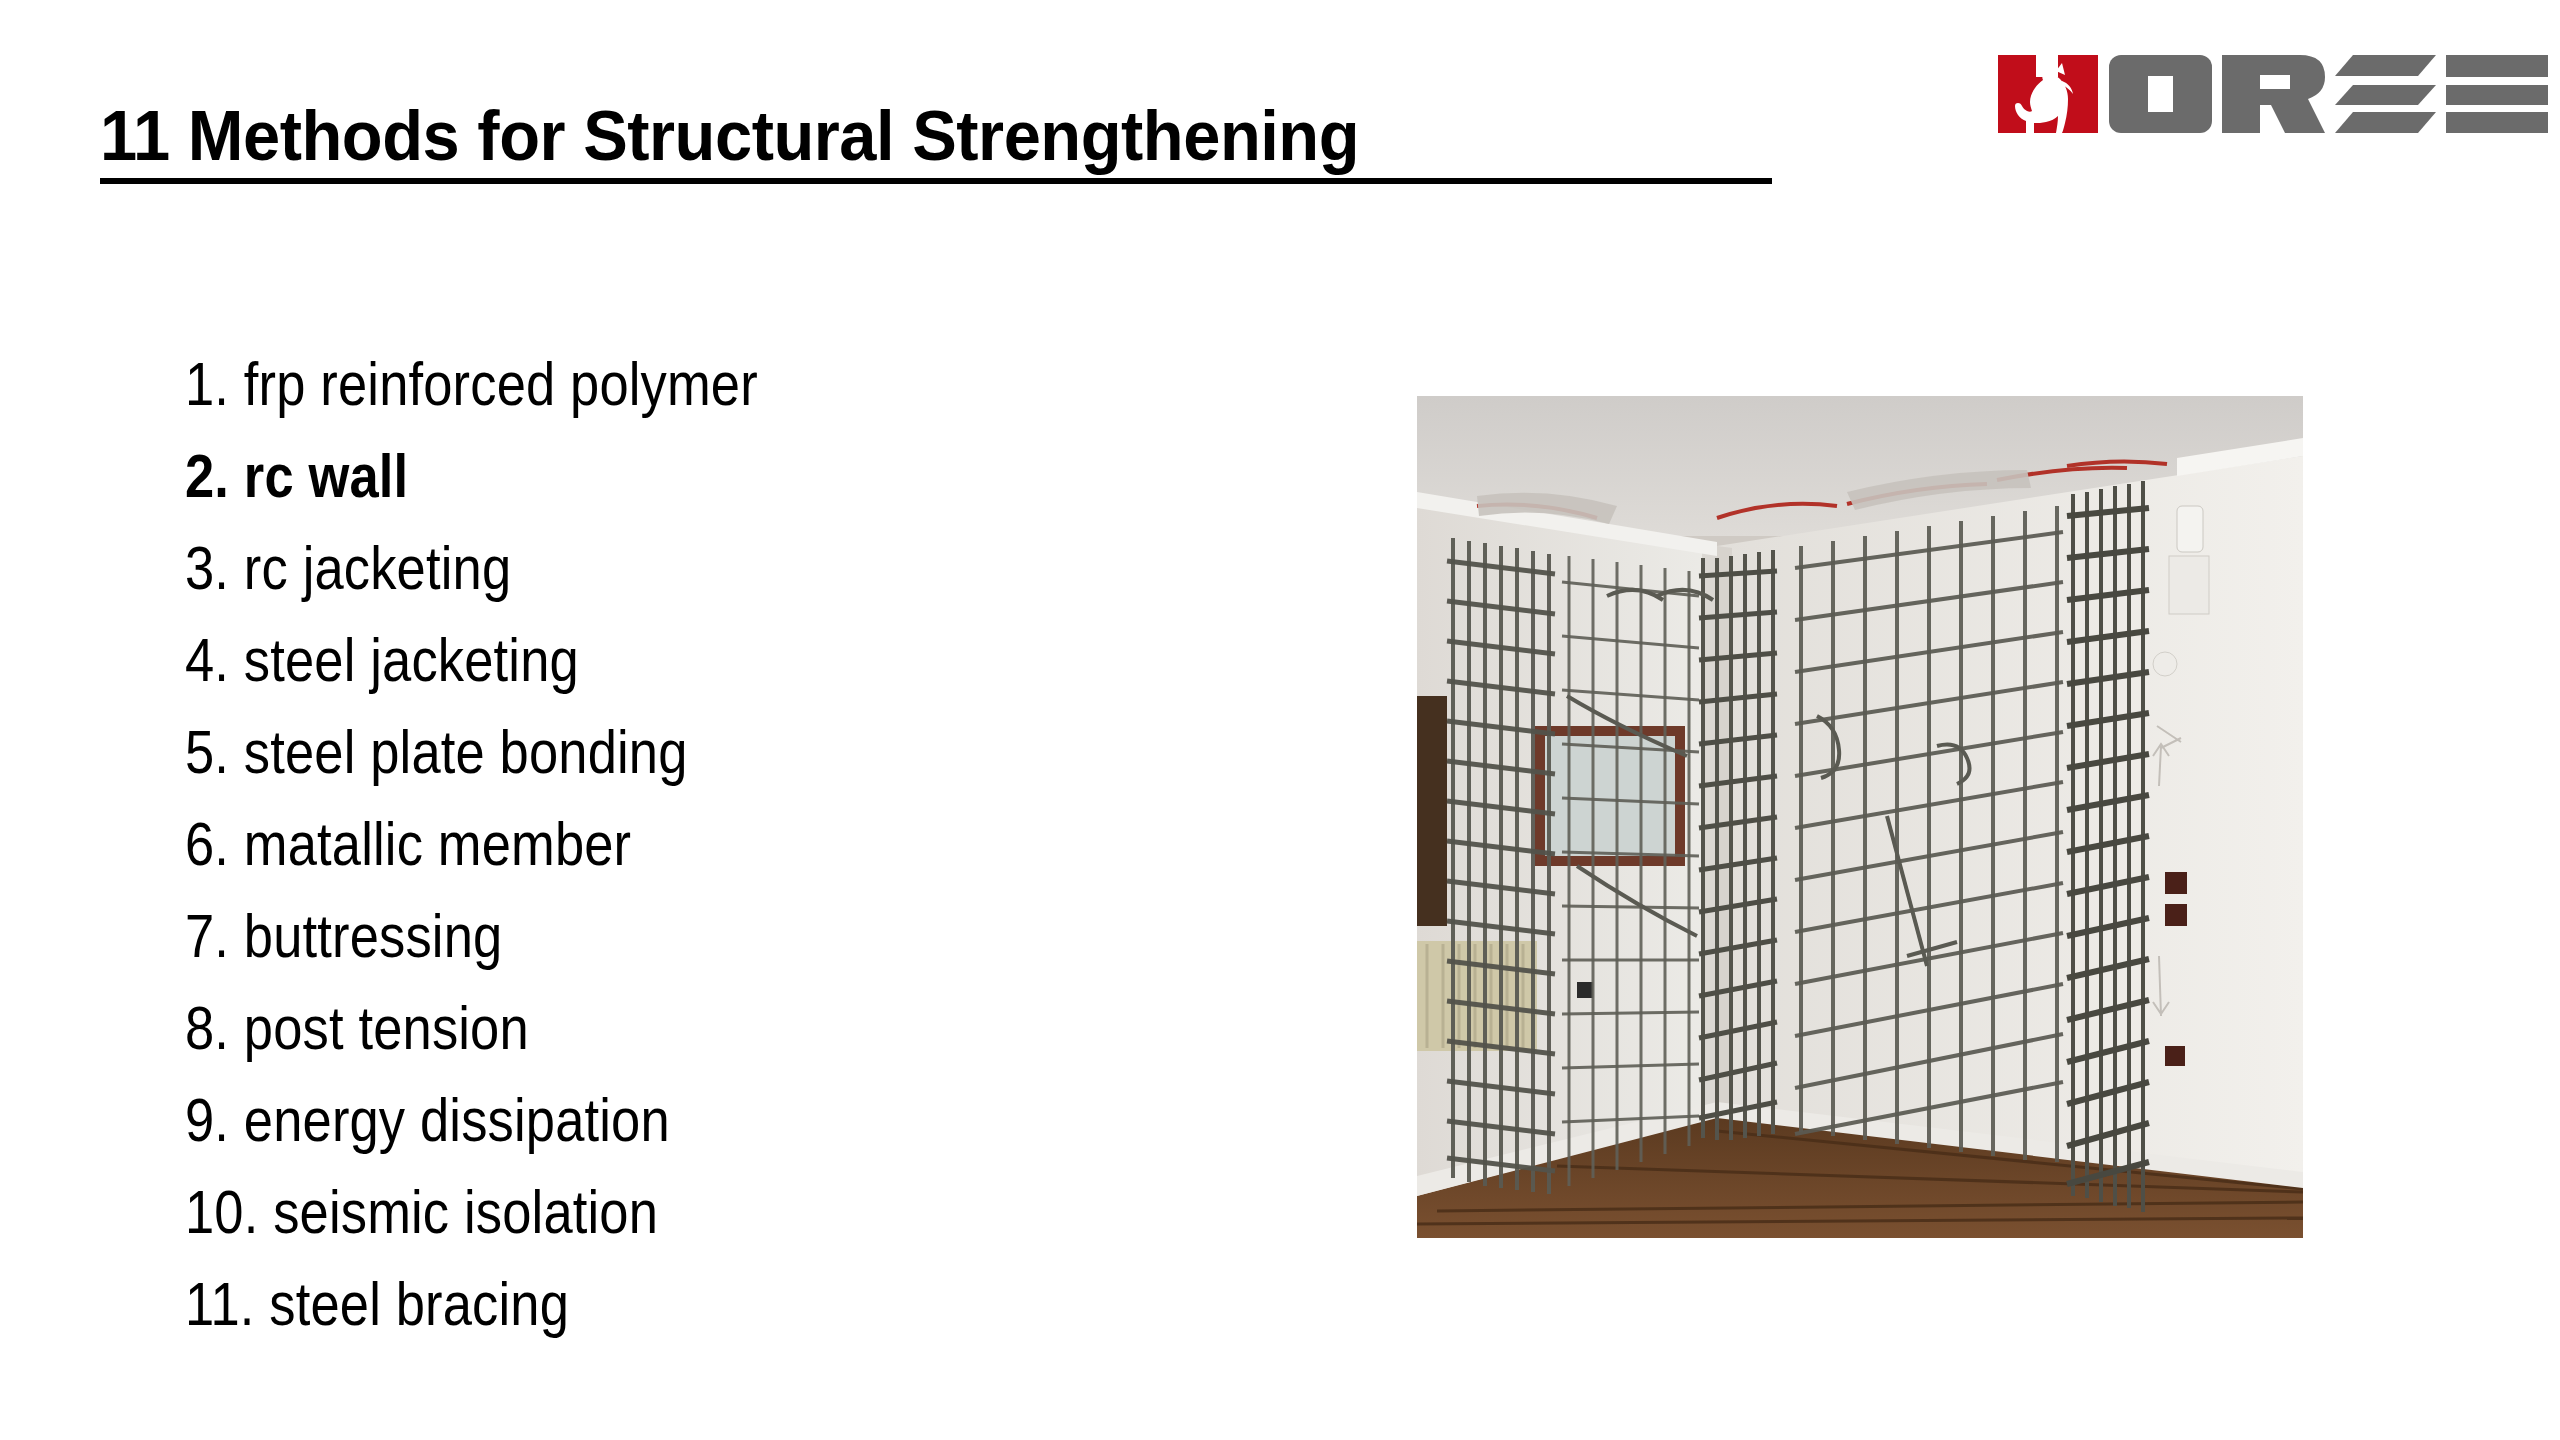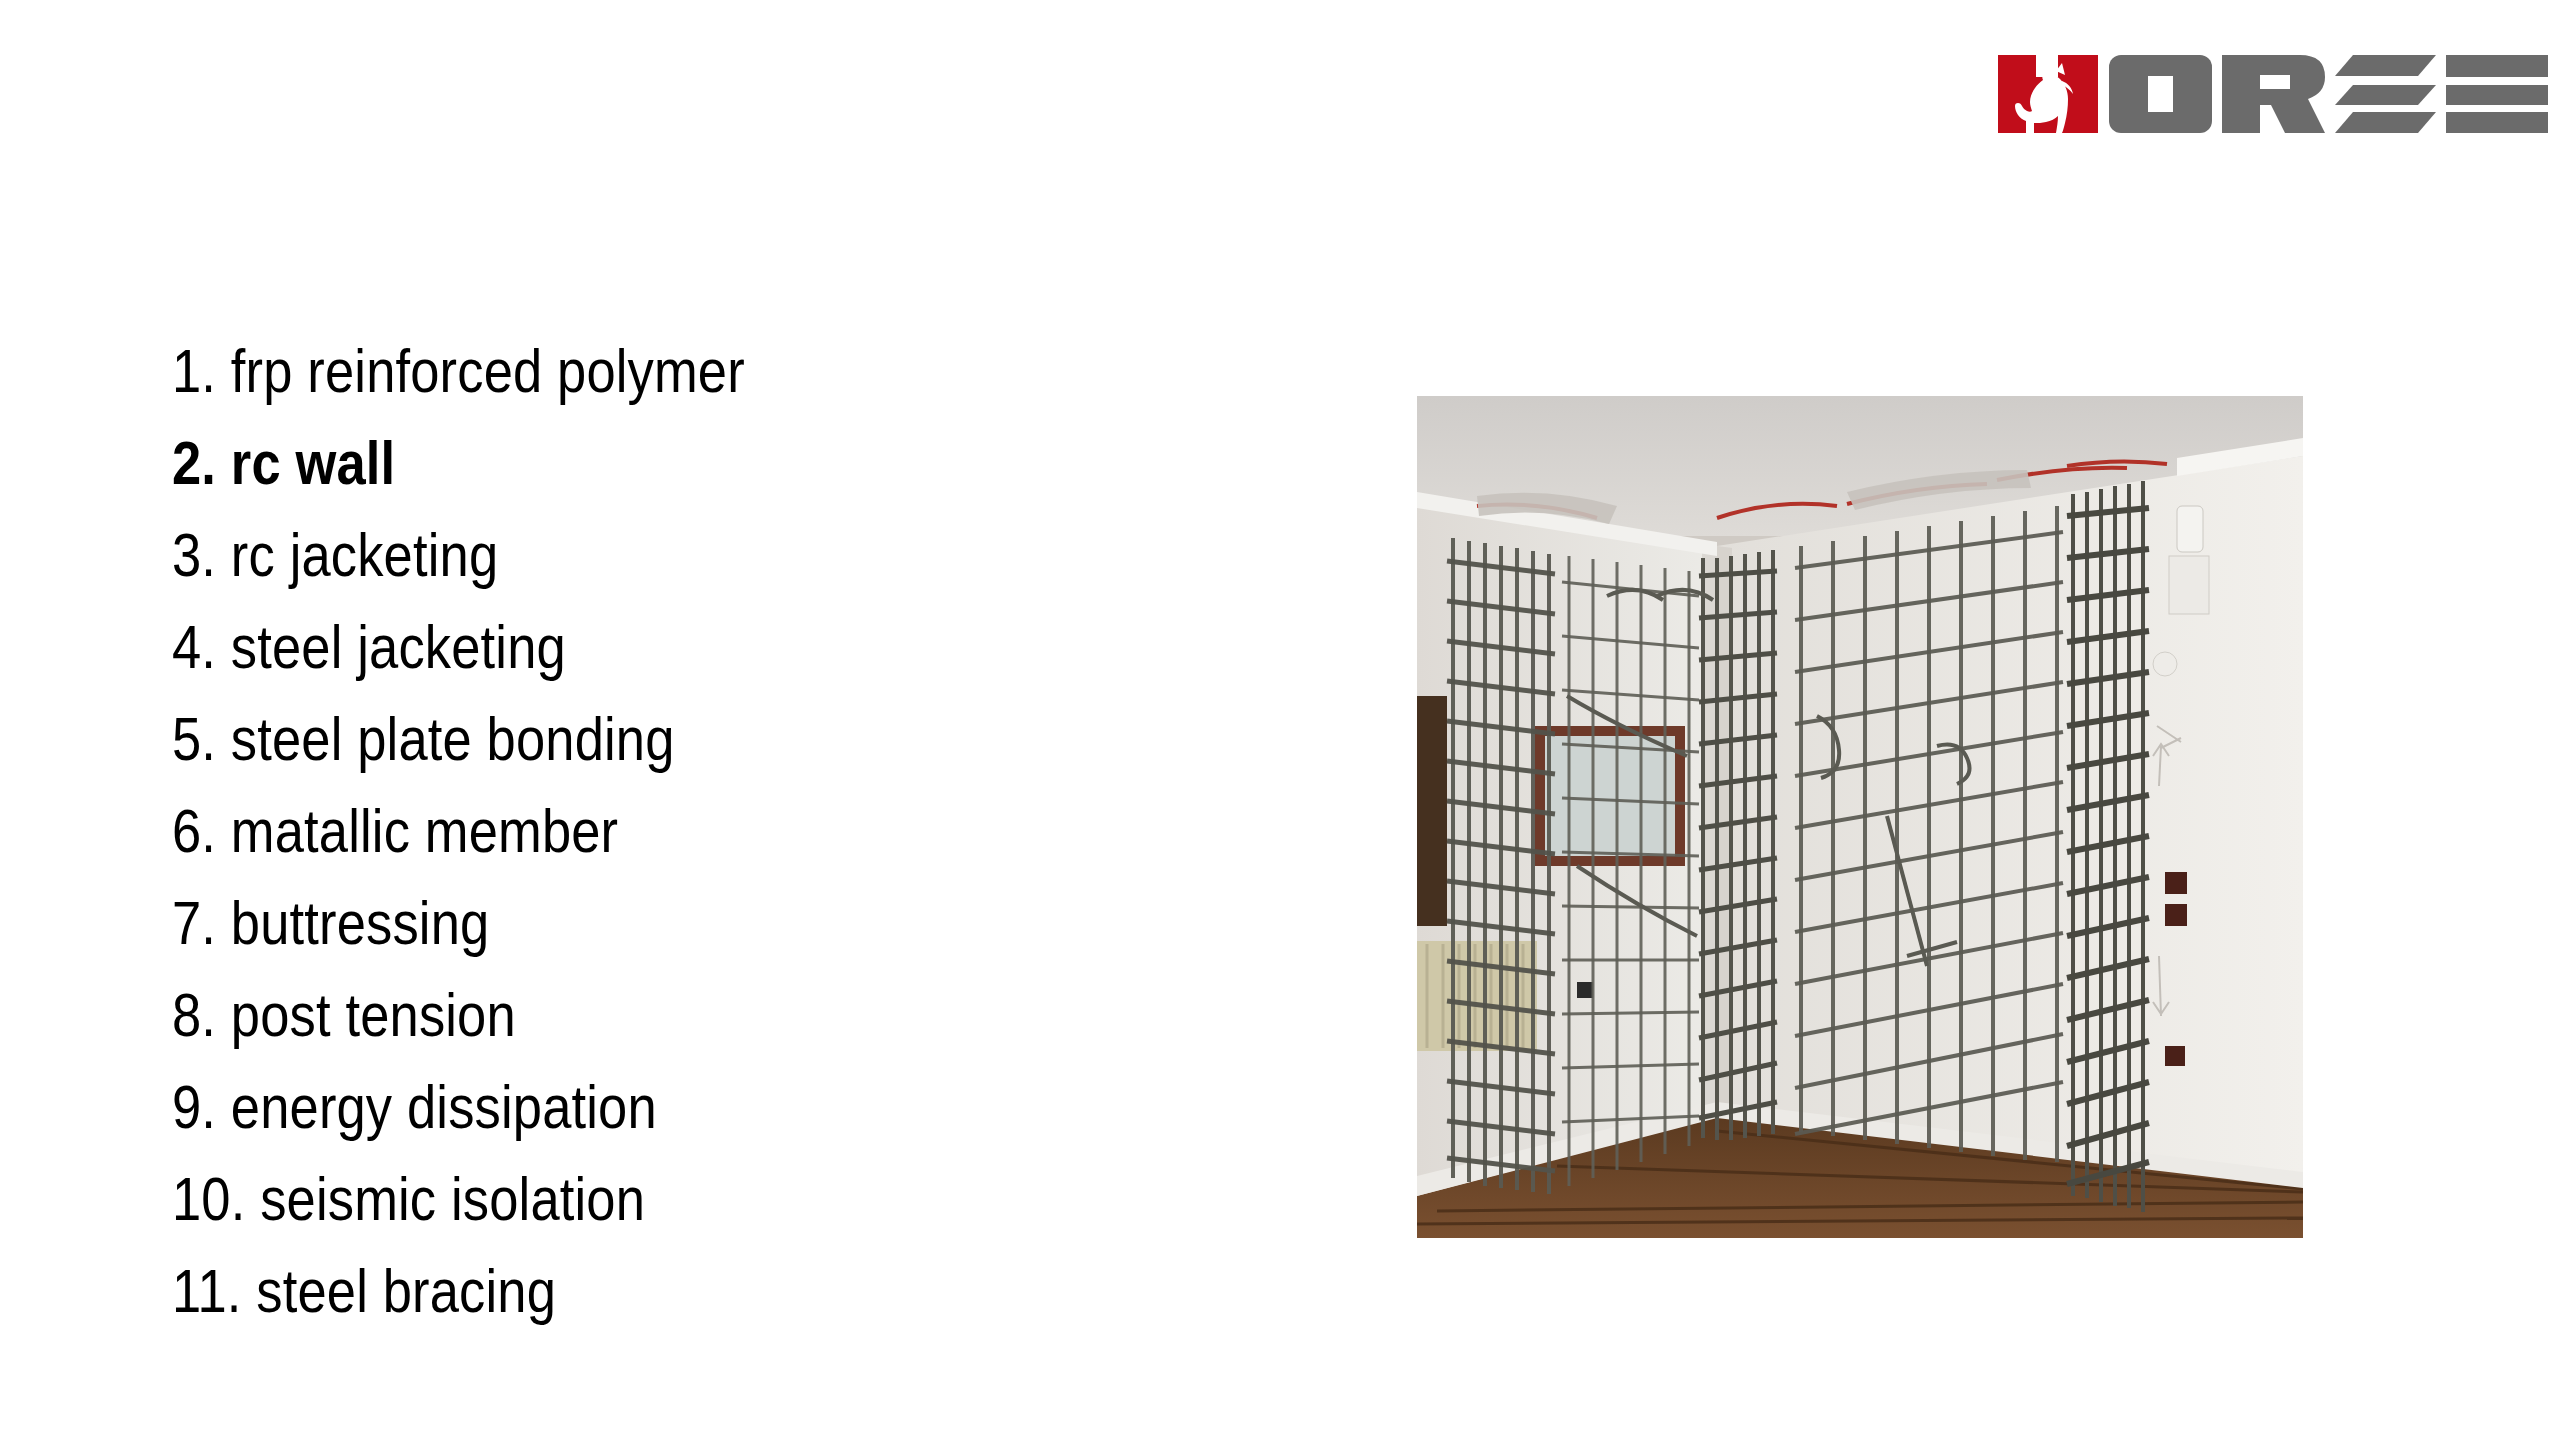--- a/index.html
+++ b/index.html
@@ -94,21 +94,21 @@
     background: #000000;
   }
 
   
   #methods-list {
     position: absolute;
     left: 172px;
     top: 325px;
     width: 1160px;
     list-style: none;
-    margin: 0;
+    margin: 13px;
     padding: 0;
   }
   #methods-list li {
     font-family: "Liberation Sans", sans-serif;
     font-size: 61px;
     line-height: 92px;
     color: #000000;
     white-space: nowrap;
     transform: scaleX(0.86);
     transform-origin: left center;
@@ -200,20 +200,24 @@
         <svg width="102" height="78" viewBox="0 0 102 78">
           <rect x="0" y="0" width="102" height="22" fill="#6b6b6b"></rect>
           <rect x="0" y="30" width="102" height="20" fill="#6b6b6b"></rect>
           <rect x="0" y="57" width="102" height="21" fill="#6b6b6b"></rect>
         </svg>
       </span>
 
     </div>
   </div>
 
+  <div id="title-block">
+    <div id="page-title">11 Methods for Structural Strengthening</div>
+    <div id="title-rule"></div>
+  </div>
 
   <ul id="methods-list">
     <li>1. frp reinforced polymer</li>
     <li class="is-bold">2. rc wall</li>
     <li>3. rc jacketing</li>
     <li>4. steel jacketing</li>
     <li>5. steel plate bonding</li>
     <li>6. matallic member</li>
     <li>7. buttressing</li>
     <li>8. post tension</li>

